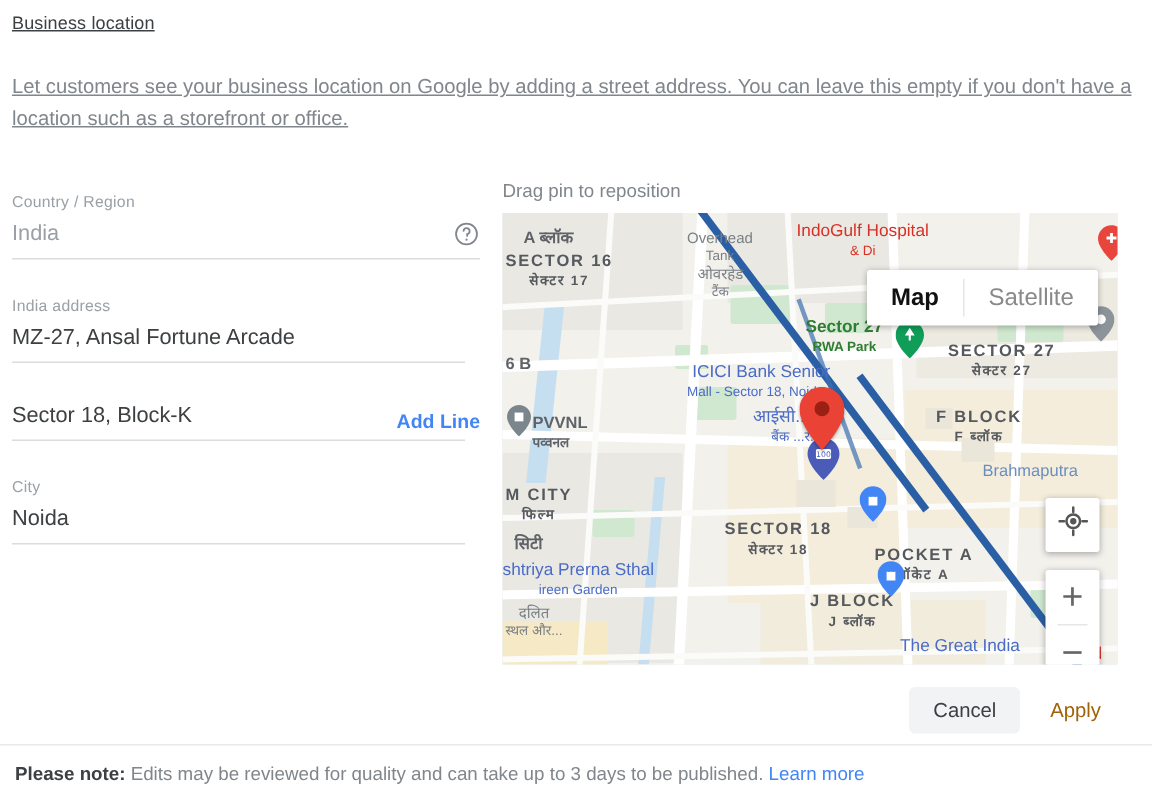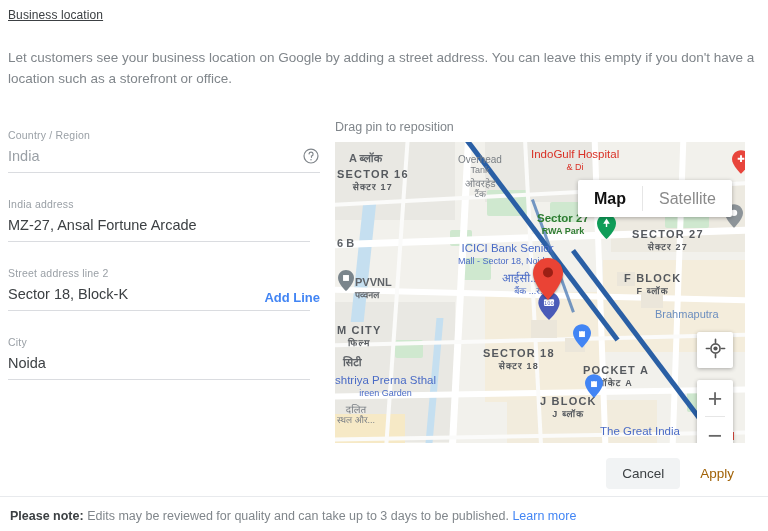--- a/index.html
+++ b/index.html
@@ -12,21 +12,21 @@
   }
   #root { position: relative; width: 768px; height: 531px; background:#fff; }
 
   
   .page-title {
     position: absolute; left: 8px; top: 8px;
     font-size: 12px; color: #3c4043; letter-spacing: .1px; text-decoration: underline;
   }
   .page-desc {
     position: absolute; left: 8px; top: 47px; width: 748px;
-    font-size: 13.5px; line-height: 21px; color: #80868b;
+    font-size: 13.5px; line-height: 21px; color: #80868b; text-decoration: underline;
   }
 
   
   .form-col { position: absolute; left: 8px; top: 128px; width: 312px; }
   .field { position: relative; margin-bottom: 22px; }
   .field-label {
     font-size: 10.5px; color: #9aa0a6; letter-spacing: .2px;
     line-height: 14px; margin-bottom: 3px;
   }
   .field-row { display: flex; align-items: flex-end; }
@@ -176,21 +176,20 @@
 
     <div class="field short" style="margin-top:24px;">
       <div class="field-label">India address</div>
       <div class="field-row">
         <div class="field-value">MZ-27, Ansal Fortune Arcade</div>
       </div>
       <div class="field-underline"></div>
     </div>
 
     <div class="field short" style="margin-top:24px;">
-      <div class="field-label">Street address line 2</div>
       <div class="field-row">
         <div class="field-value">Sector 18, Block-K</div>
         <div class="add-line">Add Line</div>
       </div>
       <div class="field-underline"></div>
     </div>
 
     <div class="field short" style="margin-top:24px;">
       <div class="field-label">City</div>
       <div class="field-row">

